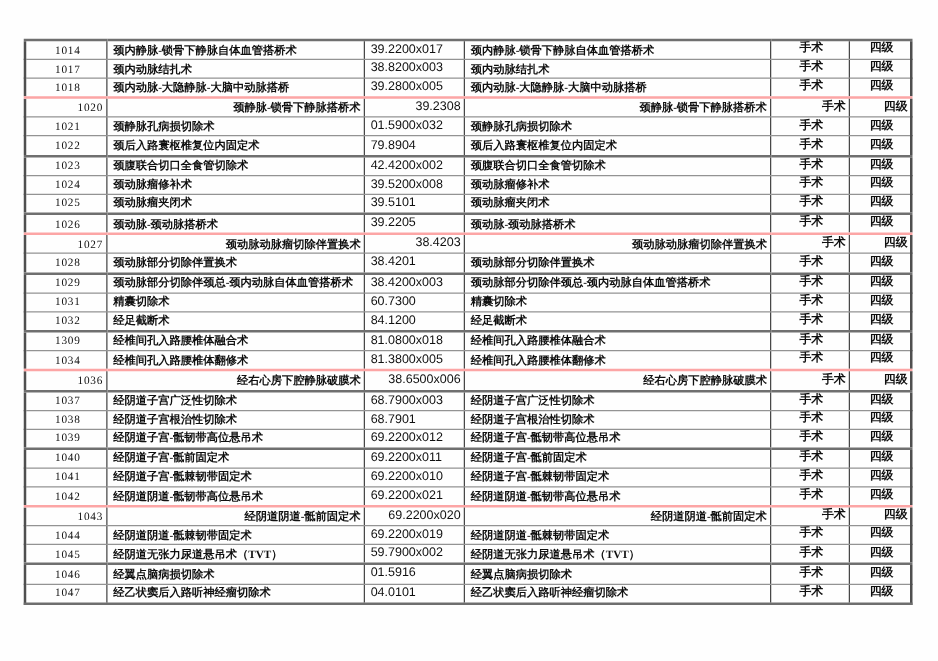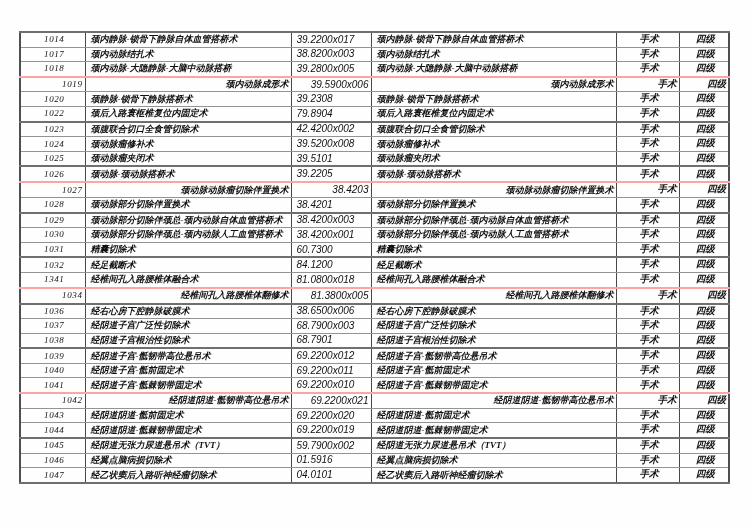--- a/index.html
+++ b/index.html
@@ -14,21 +14,20 @@
     position:absolute; left:0; top:0; width:750px; height:529px;
     background:#fefefe;
   }
   table.proc {
     position:absolute; left:19px; top:31px;
     width:709px; height:453px;
     border-collapse:collapse; table-layout:fixed;
     border:2px solid #4f4f4f;
     border-top:2px solid #585858;
     border-bottom:2px solid #6e6e6e;
-    font-style:italic;
   }
   table.proc td {
     border-left:1px solid #474747;
     border-right:1px solid #474747;
     border-top:1.5px solid #939393;
     border-bottom:1.5px solid #939393;
     padding:0 2px 0 5px;
     vertical-align:middle;
     overflow:hidden; white-space:nowrap;
     line-height:1;
@@ -88,36 +87,36 @@
   </tr>
         <tr>
     <td class="c-no">1018</td>
     <td class="c-name">颈内动脉-大隐静脉-大脑中动脉搭桥</td>
     <td class="c-code">39.2800x005</td>
     <td class="c-name2">颈内动脉-大隐静脉-大脑中动脉搭桥</td>
     <td class="c-cat">手术</td>
     <td class="c-level">四级</td>
   </tr>
         <tr>
-    <td class="c-no">1019</td>
-    <td class="c-name">颈内动脉成形术</td>
-    <td class="c-code">39.5900x006</td>
-    <td class="c-name2">颈内动脉成形术</td>
-    <td class="c-cat">手术</td>
-    <td class="c-level">四级</td>
-  </tr>
-        <tr>
     <td class="c-no">1020</td>
     <td class="c-name">颈静脉-锁骨下静脉搭桥术</td>
     <td class="c-code">39.2308</td>
     <td class="c-name2">颈静脉-锁骨下静脉搭桥术</td>
     <td class="c-cat">手术</td>
     <td class="c-level">四级</td>
   </tr>
         <tr>
+    <td class="c-no">1021</td>
+    <td class="c-name">颈静脉孔病损切除术</td>
+    <td class="c-code">01.5900x032</td>
+    <td class="c-name2">颈静脉孔病损切除术</td>
+    <td class="c-cat">手术</td>
+    <td class="c-level">四级</td>
+  </tr>
+        <tr>
     <td class="c-no">1022</td>
     <td class="c-name">颈后入路寰枢椎复位内固定术</td>
     <td class="c-code">79.8904</td>
     <td class="c-name2">颈后入路寰枢椎复位内固定术</td>
     <td class="c-cat">手术</td>
     <td class="c-level">四级</td>
   </tr>
         <tr>
     <td class="c-no">1023</td>
     <td class="c-name">颈腹联合切口全食管切除术</td>
@@ -168,45 +167,37 @@
   </tr>
         <tr>
     <td class="c-no">1029</td>
     <td class="c-name">颈动脉部分切除伴颈总-颈内动脉自体血管搭桥术</td>
     <td class="c-code">38.4200x003</td>
     <td class="c-name2">颈动脉部分切除伴颈总-颈内动脉自体血管搭桥术</td>
     <td class="c-cat">手术</td>
     <td class="c-level">四级</td>
   </tr>
         <tr>
-    <td class="c-no">1030</td>
-    <td class="c-name">颈动脉部分切除伴颈总-颈内动脉人工血管搭桥术</td>
-    <td class="c-code">38.4200x001</td>
-    <td class="c-name2">颈动脉部分切除伴颈总-颈内动脉人工血管搭桥术</td>
-    <td class="c-cat">手术</td>
-    <td class="c-level">四级</td>
-  </tr>
-        <tr>
     <td class="c-no">1031</td>
     <td class="c-name">精囊切除术</td>
     <td class="c-code">60.7300</td>
     <td class="c-name2">精囊切除术</td>
     <td class="c-cat">手术</td>
     <td class="c-level">四级</td>
   </tr>
         <tr>
     <td class="c-no">1032</td>
     <td class="c-name">经足截断术</td>
     <td class="c-code">84.1200</td>
     <td class="c-name2">经足截断术</td>
     <td class="c-cat">手术</td>
     <td class="c-level">四级</td>
   </tr>
         <tr>
-    <td class="c-no">1341</td>
+    <td class="c-no">1309</td>
     <td class="c-name">经椎间孔入路腰椎体融合术</td>
     <td class="c-code">81.0800x018</td>
     <td class="c-name2">经椎间孔入路腰椎体融合术</td>
     <td class="c-cat">手术</td>
     <td class="c-level">四级</td>
   </tr>
         <tr>
     <td class="c-no">1034</td>
     <td class="c-name">经椎间孔入路腰椎体翻修术</td>
     <td class="c-code">81.3800x005</td>

